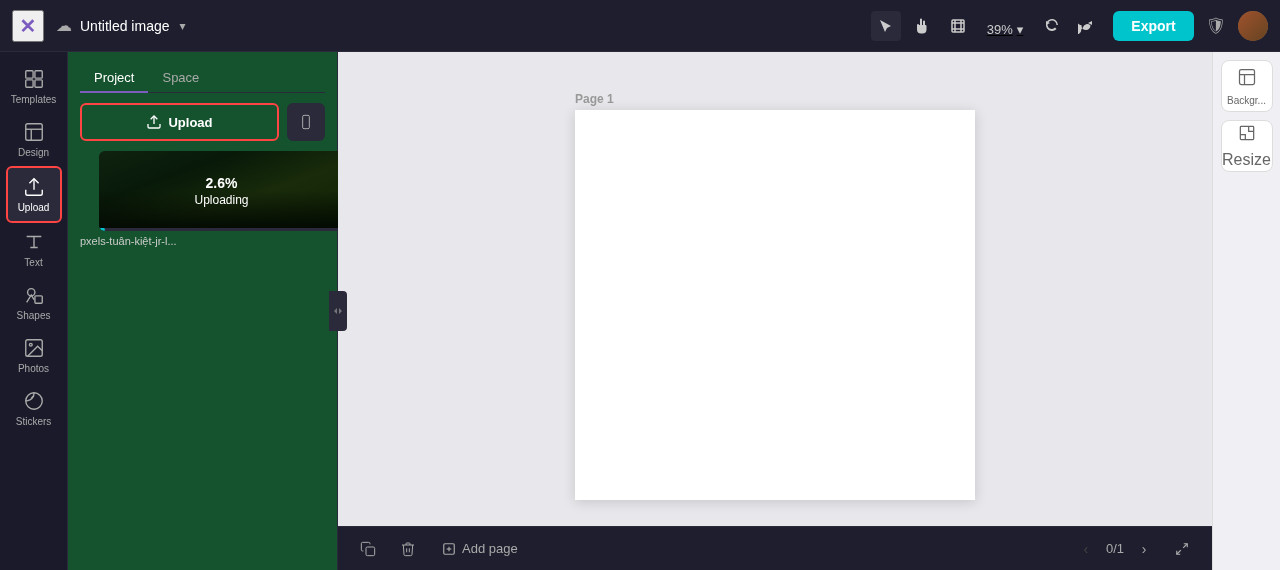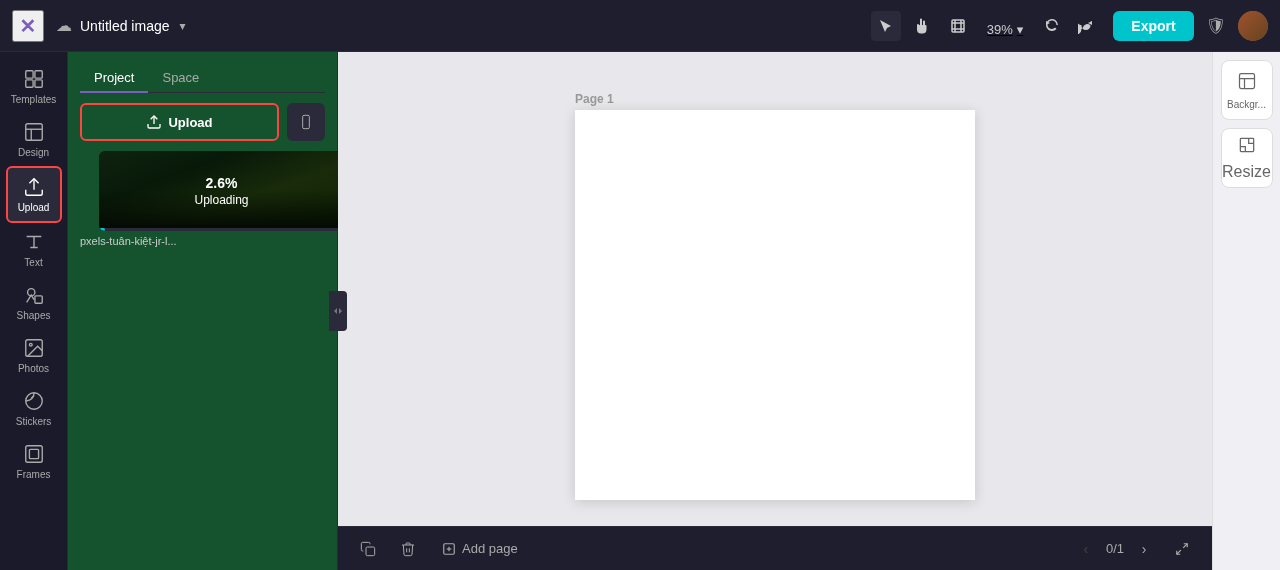--- a/index.html
+++ b/index.html
@@ -258,21 +258,21 @@
     
     .right-sidebar {
       width: 68px;
       background: #f0f0f4;
       display: flex; flex-direction: column; align-items: center;
       padding: 8px;
       gap: 8px;
       border-left: 1px solid #ddd;
     }
     .right-panel-btn {
-      width: 52px; height: 60px;
+      width: 52px; height: 52px;
       background: #fff;
       border: 1px solid #ddd;
       border-radius: 8px;
       display: flex; flex-direction: column; align-items: center; justify-content: center;
       cursor: pointer; color: #666; font-size: 10px; gap: 8px;
     }
   </style>
 </head>
 <body>
 
@@ -390,27 +390,20 @@
 
     <div class="sidebar-icon-item">
       <svg viewBox="0 0 24 24" fill="none" stroke="currentColor" stroke-width="1.5">
         <circle cx="12" cy="12" r="9"></circle>
         <path d="M12 3c0 9-9 9-9 9"></path>
           <path d="M9 9l3-3"></path>
       </svg>
       <span class="sidebar-icon-label">Stickers</span>
     </div>
 
-    <div class="sidebar-icon-item">
-      <svg viewBox="0 0 24 24" fill="none" stroke="currentColor" stroke-width="1.5">
-        <rect x="3" y="3" width="18" height="18" rx="2"></rect>
-        <rect x="7" y="7" width="10" height="10" rx="1"></rect>
-      </svg>
-      <span class="sidebar-icon-label">Frames</span>
-    </div>
 
   </div>
 
   <div class="upload-panel">
 
     <div class="panel-tabs">
       <div class="panel-tab active">Project</div>
       <div class="panel-tab">Space</div>
     </div>
 

